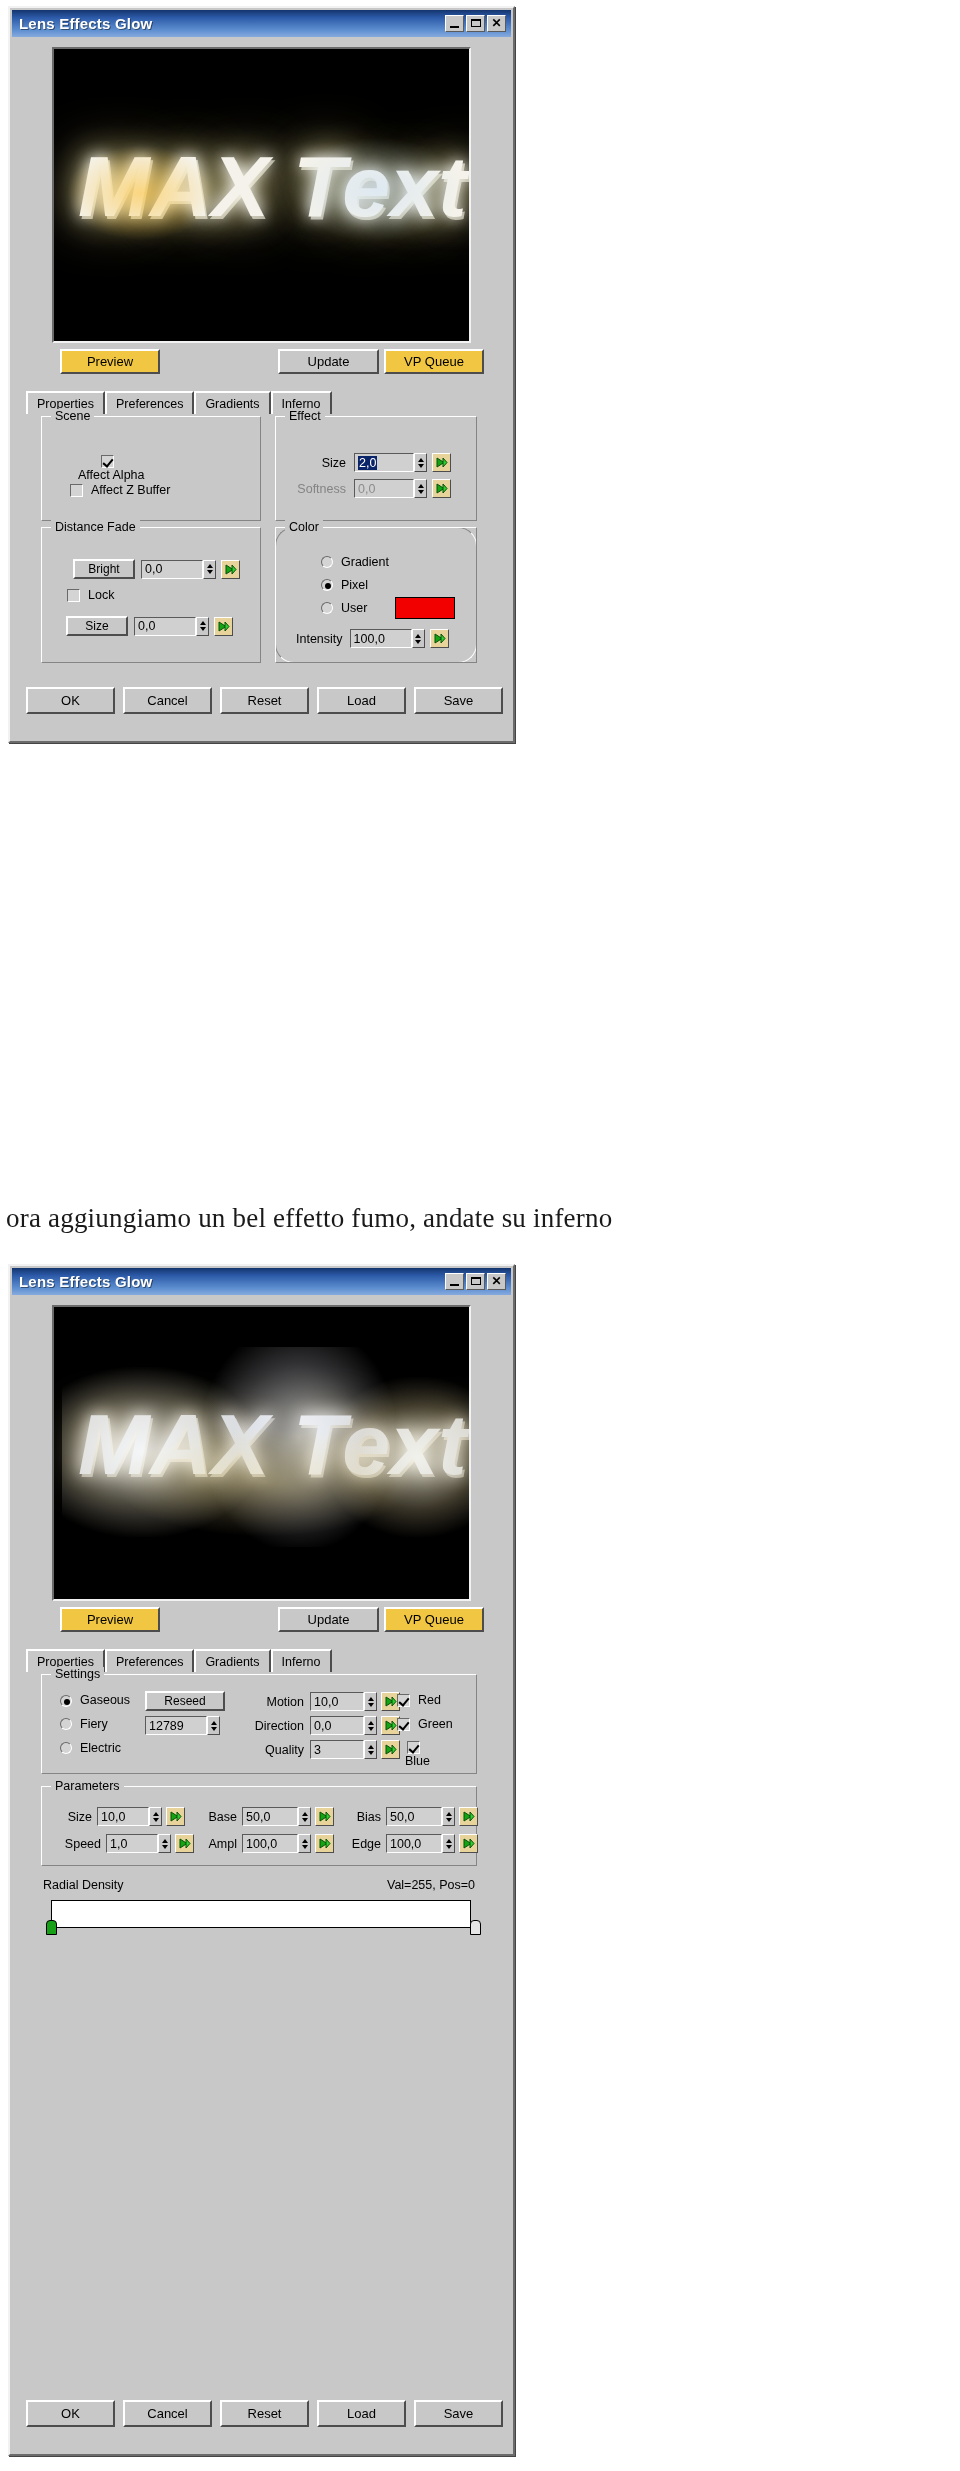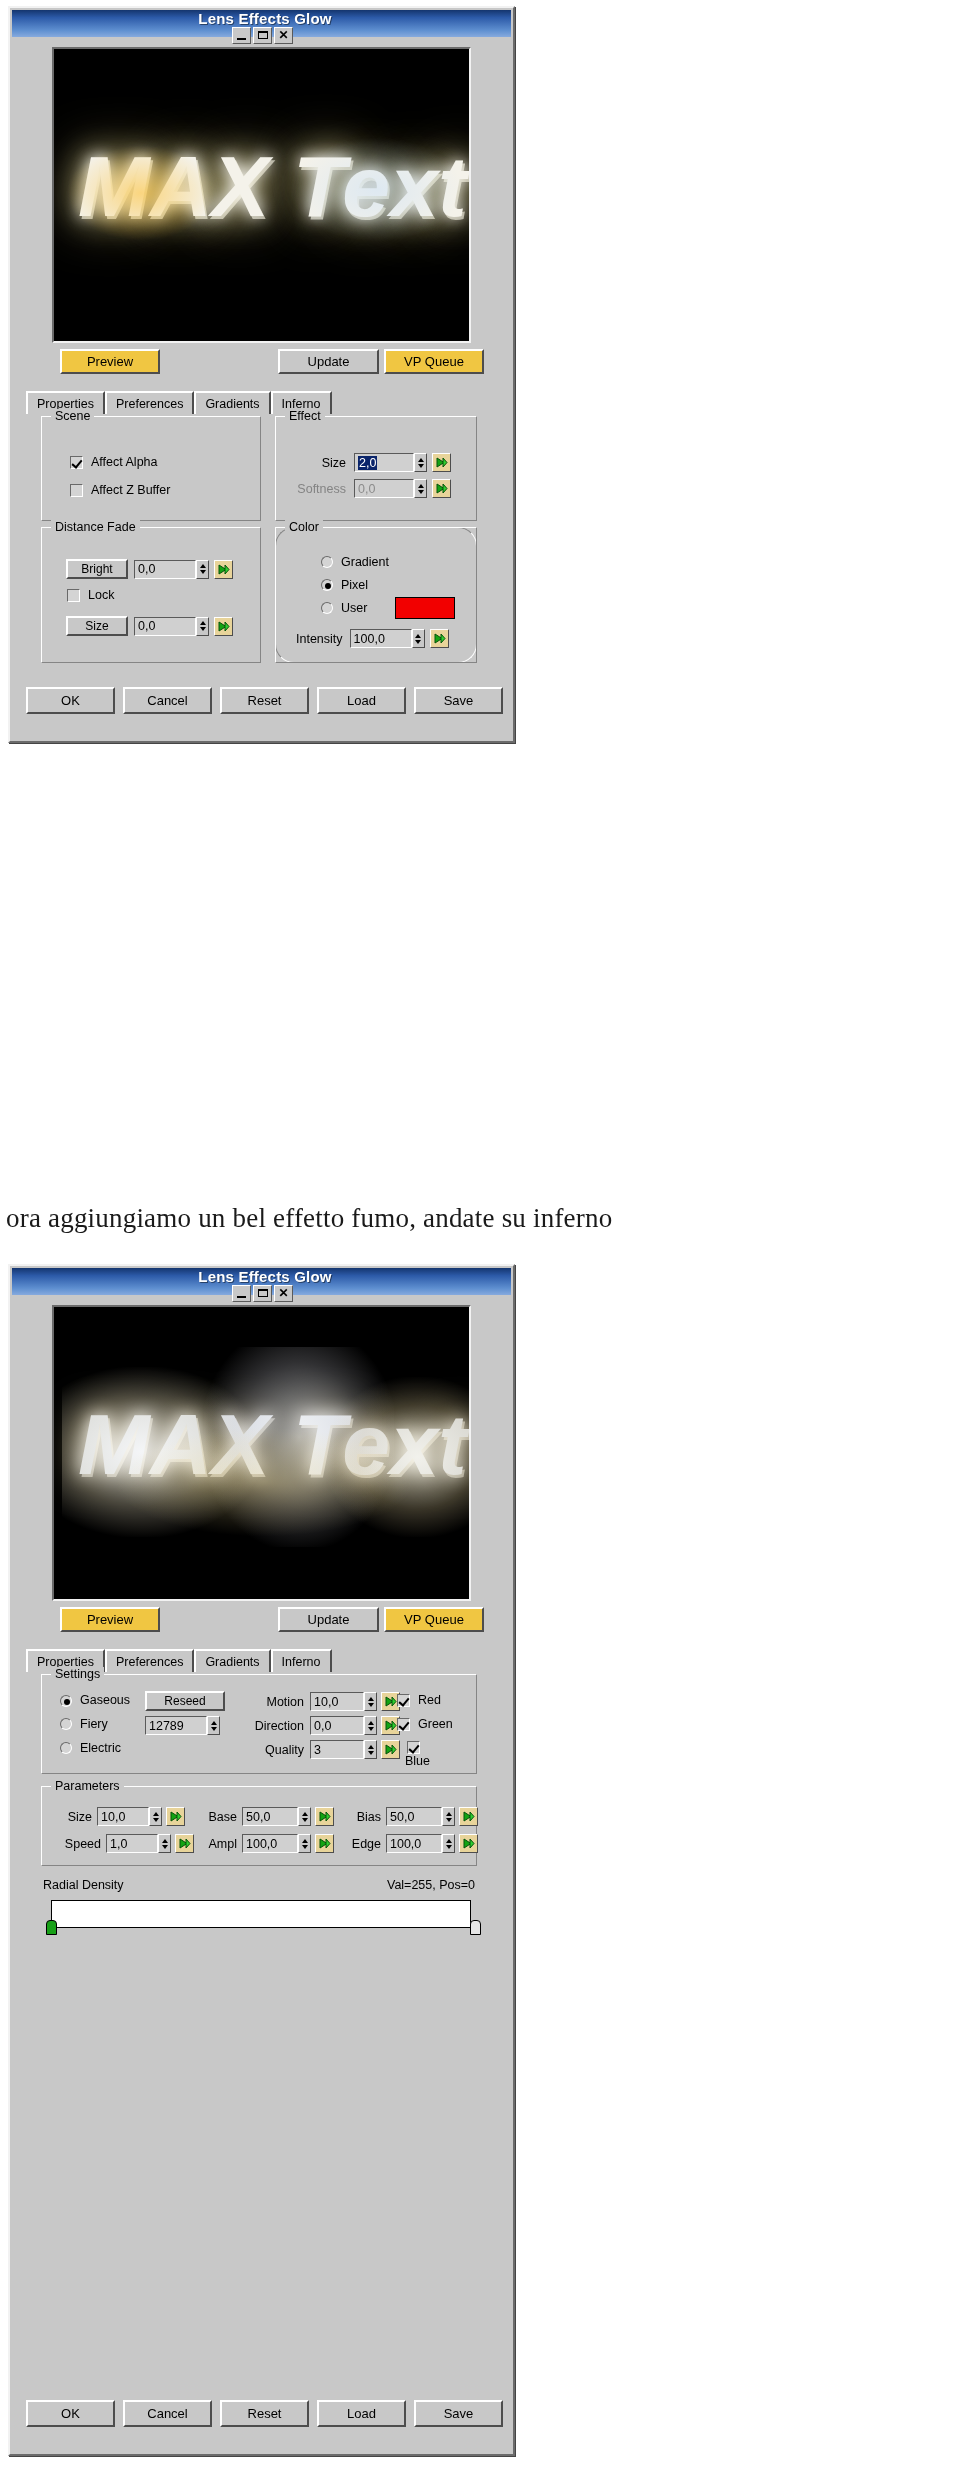--- a/index.html
+++ b/index.html
@@ -20,21 +20,20 @@
     border-right:2px solid #6b6b6b;
     border-bottom:2px solid #6b6b6b;
     box-shadow:1px 1px 0 #454545;
   }
   .titlebar {
     height:27px;
     margin:2px 2px 0 2px;
     background:linear-gradient(to bottom,#14356e 0%,#2c5aa8 28%,#5e8fd0 75%,#86aade 100%);
     display:flex; align-items:center;
     padding-left:7px;
-    flex-direction:column;
   }
   .titletext {
     color:#ffffff;
     font-size:15px;
     font-weight:bold;
     letter-spacing:0.2px;
     text-shadow:1px 1px 0 rgba(0,0,0,.45);
     white-space:nowrap;
     flex:1;
   }
@@ -290,21 +289,21 @@
       </div>
     <div class="tab">
         <span>Inferno</span>
       </div>
     <div style="flex:1; border-bottom:none;"></div>
   </div>
 
   <div class="group" style="left:31px; top:408px; width:220px; height:105px;">
     <div class="inner"></div>
     <div class="group-title">Scene</div>
-    <div class="ctlrow" style="left:28px; top:38px;">
+    <div class="ctlrow" style="left:28px; top:38px;flex-direction:column;">
       <div class="chk on"></div>
       <span class="lbl" style="margin-left:8px;">Affect Alpha</span>
     </div>
     <div class="ctlrow" style="left:28px; top:66px;">
       <div class="chk"></div>
       <span class="lbl" style="margin-left:8px;">Affect Z Buffer</span>
     </div>
   </div>
 
   <div class="group" style="left:265px; top:408px; width:202px; height:105px;">
@@ -344,21 +343,21 @@
         </svg>
       </div>
     </div>
   </div>
 
   <div class="group" style="left:31px; top:519px; width:220px; height:136px;">
     <div class="inner"></div>
     <div class="group-title">Distance Fade</div>
 
     <div class="ctlrow" style="left:24px; top:31px;">
-      <div class="btn small" style="width:62px; height:20px;">Bright</div>
+      <div class="btn small" style="width:62px; height:20px;margin-left:7px;">Bright</div>
       <div class="field" style="margin-left:6px; width:62px; height:19px;">
         <span>0,0</span>
       </div>
       <div class="spin" style="height:19px;">
           <i class="up"></i>
           <i class="dn"></i>
         </div>
       <div class="anim" style="margin-left:5px; height:19px;">
         <svg width="13" height="13" viewBox="0 0 13 13">
           <path d="M2 2 L9 6.5 L2 11 Z" fill="#13a313" stroke="#05520a" stroke-width="1"></path>

